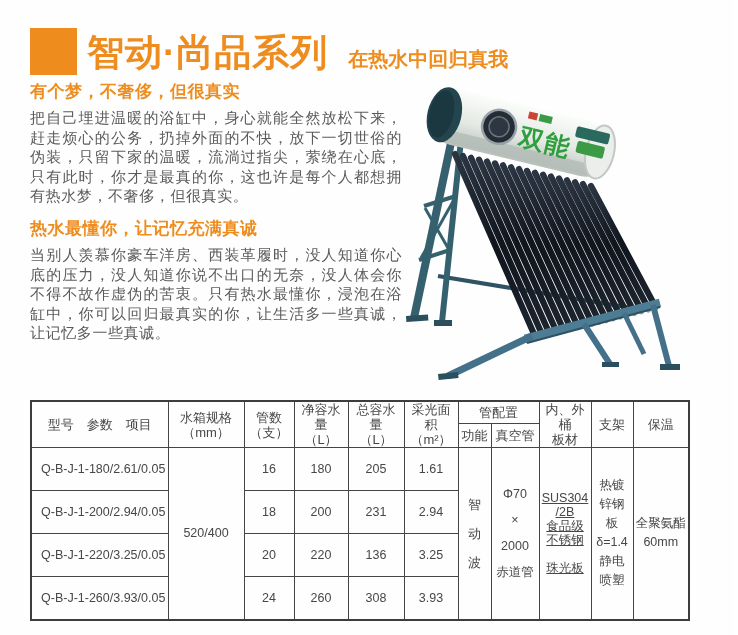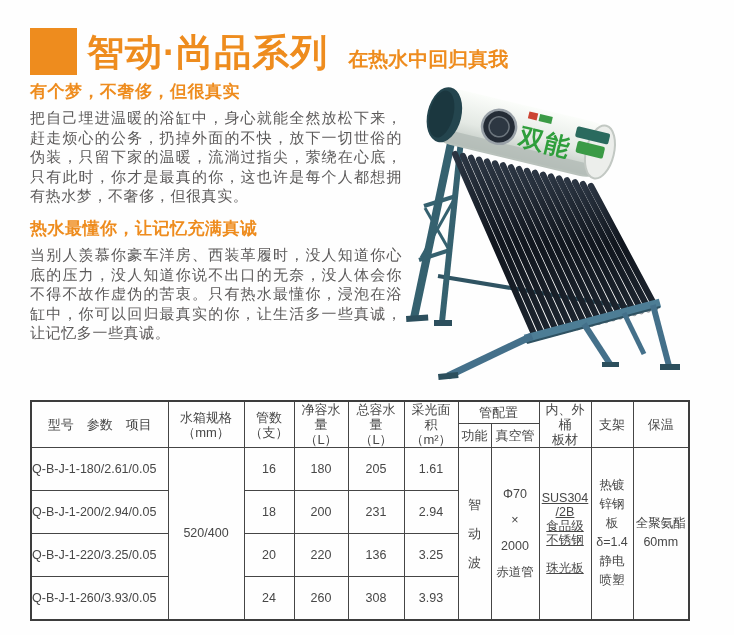--- a/index.html
+++ b/index.html
@@ -41,21 +41,21 @@
   .spec-table th,.spec-table td{
     border:1px solid #454545;padding:0 2px;text-align:center;vertical-align:middle;
     font-weight:400;overflow:hidden;
   }
   .spec-table{border:2px solid #3d3d3d;}
   .spec-table thead tr.r1{height:20px;}
   .spec-table thead tr.r2{height:22px;}
   .spec-table tbody tr{height:43px;}
   .spec-table th{font-size:13px;line-height:15px;}
   .pre{white-space:pre-line;}
-  td.model{text-align:left;padding-left:0;letter-spacing:0;}
+  td.model{text-align:left;padding-left:9px;letter-spacing:0;}
   td.vfun{line-height:29px;font-size:13px;}
   td.vtube{line-height:26px;}
   td.plate{line-height:14px;text-decoration:underline;}
   td.bracket{line-height:19px;}
   td.insul{line-height:19px;}
 </style>
 </head>
 <body>
 
 <div class="page">

